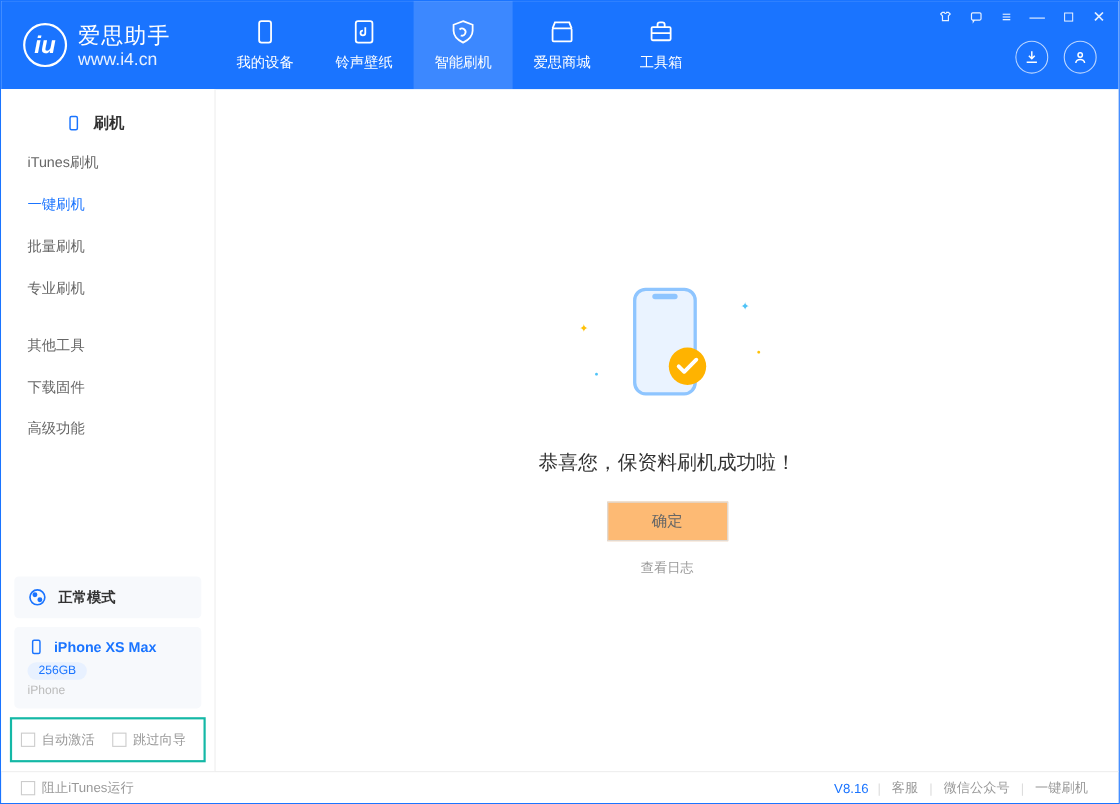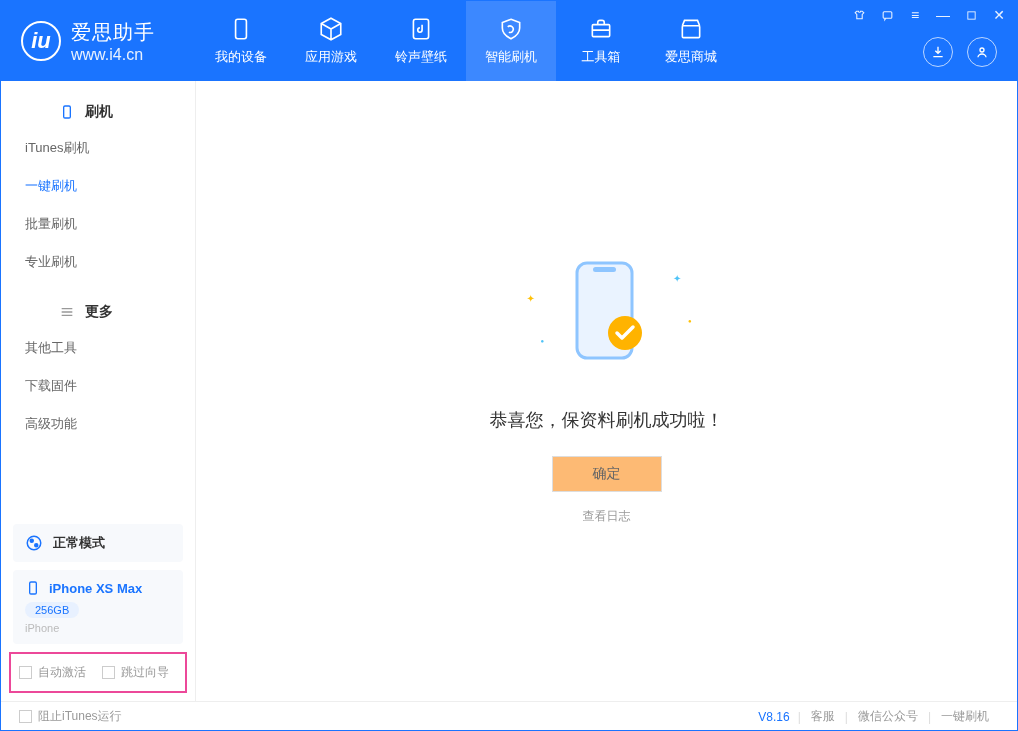--- a/index.html
+++ b/index.html
@@ -30,21 +30,21 @@
 .side-header { display: flex; align-items: center; padding: 8px 20px; color: #333; font-size: 14px; font-weight: bold; gap: 10px; margin-left: 38px; }
 .side-item { padding: 10px 20px 10px 24px; color: #666; font-size: 13px; cursor: pointer; }
 .side-item.active { color: #1a74ff; }
 
 .side-bottom { position: absolute; bottom: 0; left: 0; right: 0; }
 .mode-box, .device-box { background: #f7f9fc; margin: 8px 12px; border-radius: 4px; padding: 10px 12px; }
 .mode-box { display: flex; align-items: center; gap: 10px; font-size: 13px; color: #333; font-weight:bold;}
 .device-box .dname { color: #1a74ff; font-weight: bold; font-size: 13px; display: flex; align-items: center; gap: 8px; }
 .device-box .dcap { display: inline-block; background: #e8f1ff; color: #1a74ff; font-size: 11px; padding: 2px 10px; border-radius: 10px; margin-top: 6px; }
 .device-box .dtype { color: #bbb; font-size: 11px; margin-top: 4px; }
-.red-box { border: 2px solid #ec4899; margin: 4px 8px 8px 8px; padding: 10px 8px; display: flex; gap: 16px; }
+.red-box { border: 2px solid #14b8a6; margin: 4px 8px 8px 8px; padding: 10px 8px; display: flex; gap: 16px; }
 .chk { display: flex; align-items: center; gap: 6px; font-size: 12px; color: #999; cursor: pointer; }
 .chk .box { width: 13px; height: 13px; border: 1px solid #ccc; background: #fff; }
 
 
 .main { flex: 1; display: flex; flex-direction: column; align-items: center; justify-content: center; position: relative; }
 .phone-illustration { width: 120px; height: 130px; position: relative; margin-bottom: 20px; }
 .msg { font-size: 18px; color: #333; margin-bottom: 24px; }
 .ok-btn { border: 1px solid #ddd; background: #fdba74; padding: 8px 40px; font-size: 14px; color: #666; cursor: pointer; margin-bottom: 16px; }
 .log-link { color: #999; font-size: 12px; cursor: pointer; }
 
@@ -71,51 +71,45 @@
   </div>
   <div class="nav-tabs">
     <div class="nav-tab">
       <svg viewBox="0 0 24 24" fill="none" stroke="#fff" stroke-width="1.5">
           <rect x="7" y="3" width="10" height="18" rx="2"></rect>
         </svg>
       <span>我的设备</span>
     </div>
     <div class="nav-tab">
       <svg viewBox="0 0 24 24" fill="none" stroke="#fff" stroke-width="1.5">
-          <path d="M12 2 L21 7 L21 17 L12 22 L3 17 L3 7 Z M3 7 L12 12 L21 7 M12 12 L12 22"></path>
-        </svg>
-      <span>应用游戏</span>
-    </div>
-    <div class="nav-tab">
-      <svg viewBox="0 0 24 24" fill="none" stroke="#fff" stroke-width="1.5">
           <rect x="5" y="3" width="14" height="18" rx="2"></rect>
           <path d="M13 8 v5 a2 2 0 1 1 -2 -2"></path>
         </svg>
       <span>铃声壁纸</span>
     </div>
     <div class="nav-tab active">
       <svg viewBox="0 0 24 24" fill="none" stroke="#fff" stroke-width="1.5">
           <path d="M12 3 L20 6 v5 c0 5 -4 8 -8 10 c-4 -2 -8 -5 -8 -10 V6 Z"></path>
           <path d="M9 10 a3 3 0 1 1 1 5"></path>
         </svg>
       <span>智能刷机</span>
     </div>
     <div class="nav-tab">
       <svg viewBox="0 0 24 24" fill="none" stroke="#fff" stroke-width="1.5">
+          <rect x="4" y="9" width="16" height="11" rx="1"></rect>
+          <path d="M4 9 L6 4 h12 l2 5"></path>
+        </svg>
+      <span>爱思商城</span>
+    </div>
+    <div class="nav-tab">
+      <svg viewBox="0 0 24 24" fill="none" stroke="#fff" stroke-width="1.5">
           <rect x="4" y="8" width="16" height="11" rx="1"></rect>
           <path d="M9 8 V6 a2 2 0 0 1 2 -2 h2 a2 2 0 0 1 2 2 v2 M4 13 h16"></path>
         </svg>
       <span>工具箱</span>
-    </div>
-    <div class="nav-tab">
-      <svg viewBox="0 0 24 24" fill="none" stroke="#fff" stroke-width="1.5">
-          <rect x="4" y="9" width="16" height="11" rx="1"></rect>
-          <path d="M4 9 L6 4 h12 l2 5"></path>
-        </svg>
-      <span>爱思商城</span>
     </div>
   </div>
 
   <div class="header-right-icons">
     <div class="circ">
       <svg width="16" height="16" viewBox="0 0 24 24" fill="none" stroke="#fff" stroke-width="2">
           <path d="M12 4 v10 M8 10 l4 4 l4 -4 M5 19 h14"></path>
         </svg>
     </div>
     <div class="circ">
@@ -157,26 +151,20 @@
             <rect x="7" y="3" width="10" height="18" rx="2"></rect>
           </svg>
         <span>刷机</span>
       </div>
       <div class="side-item">iTunes刷机</div>
       <div class="side-item active">一键刷机</div>
       <div class="side-item">批量刷机</div>
       <div class="side-item">专业刷机</div>
     </div>
     <div class="side-section">
-      <div class="side-header">
-        <svg width="16" height="16" viewBox="0 0 24 24" fill="none" stroke="#999" stroke-width="2">
-            <path d="M4 7 h16 M4 12 h16 M4 17 h16"></path>
-          </svg>
-        <span>更多</span>
-      </div>
       <div class="side-item">其他工具</div>
       <div class="side-item">下载固件</div>
       <div class="side-item">高级功能</div>
     </div>
 
     <div class="side-bottom">
       <div class="mode-box">
         <svg width="18" height="18" viewBox="0 0 24 24" fill="none" stroke="#1a74ff" stroke-width="2">
             <circle cx="12" cy="12" r="9"></circle>
             <circle cx="9" cy="9" r="2" fill="#1a74ff"></circle>

